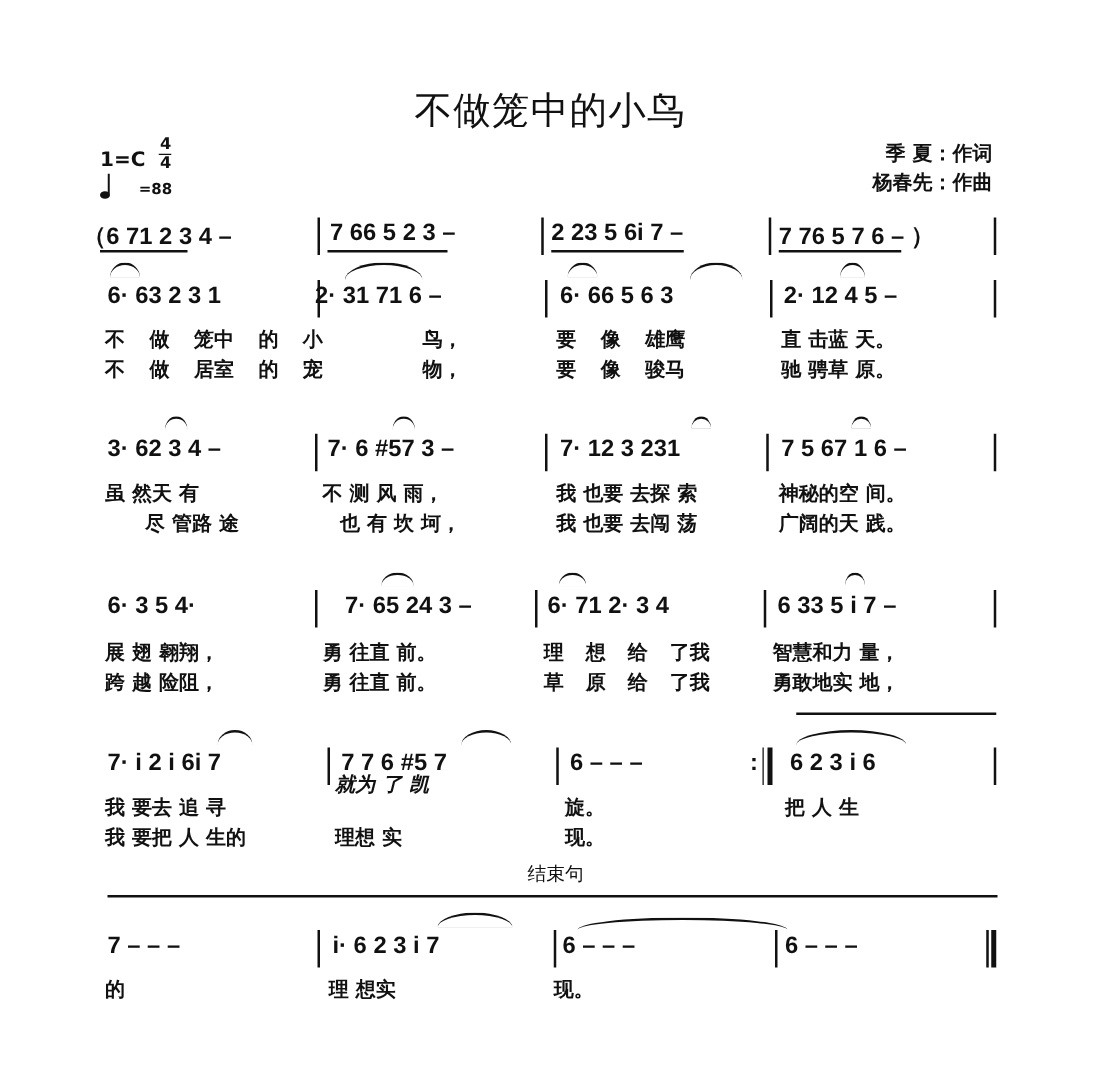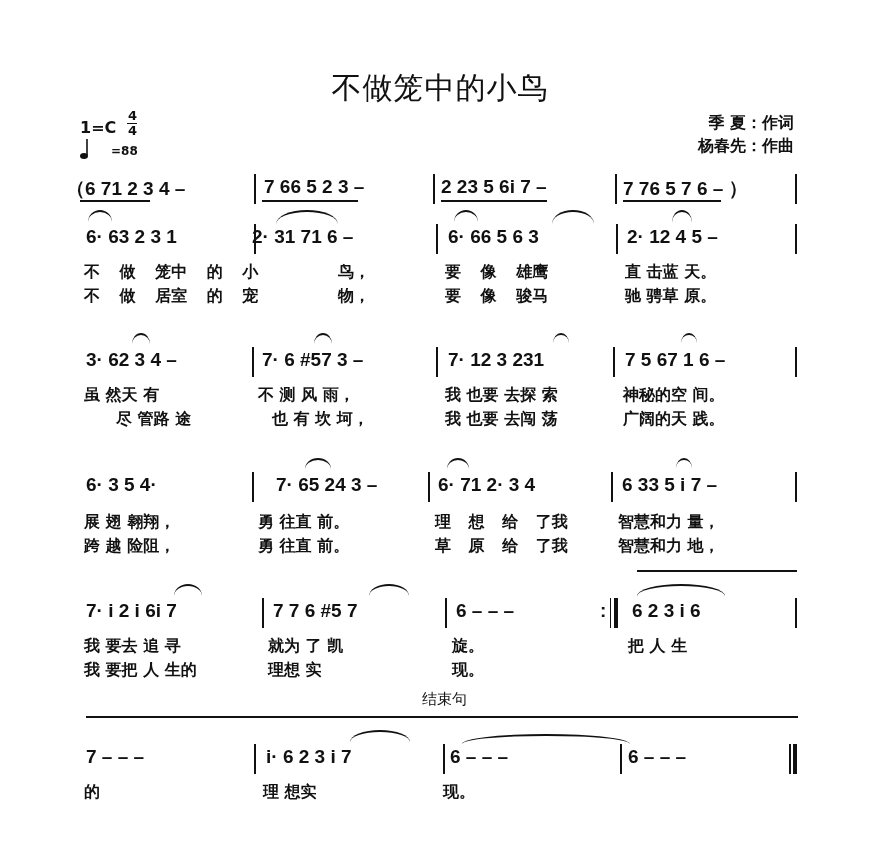--- a/index.html
+++ b/index.html
@@ -111,40 +111,40 @@
   <div class="bar" style="left:611px;top:14px;"></div>
   <span class="n" style="left:622px;top:16px;">6 33 5 i  7    –</span>
   <div class="bar" style="left:795px;top:14px;"></div>
   <span class="ly" style="left:84px;top:54px;">展      翅 翱翔，</span>
   <span class="ly" style="left:258px;top:54px;">勇 往直   前。</span>
   <span class="ly" style="left:435px;top:54px;word-spacing:12px;">理  想  给 了我</span>
   <span class="ly" style="left:618px;top:54px;">智慧和力   量，</span>
   <span class="ly" style="left:84px;top:78px;">跨      越 险阻，</span>
   <span class="ly" style="left:258px;top:78px;">勇 往直   前。</span>
   <span class="ly" style="left:435px;top:78px;word-spacing:12px;">草  原  给 了我</span>
-  <span class="ly" style="left:618px;top:78px;">智慧和力   地，</span>
+  <span class="ly" style="left:618px;top:78px;">勇敢地实   地，</span>
 </div>
 
 <div class="row" style="top:570px;">
   <div class="line" style="left:637px;top:0px;width:160px;"></div>
   <div class="arc" style="left:174px;top:14px;width:28px;height:10px;"></div>
   <div class="arc" style="left:369px;top:14px;width:40px;height:10px;"></div>
   <div class="arc" style="left:637px;top:14px;width:88px;height:10px;"></div>
   <span class="n" style="left:86px;top:30px;">7· i 2    i 6i  7</span>
   <div class="bar" style="left:262px;top:28px;"></div>
   <span class="n" style="left:273px;top:30px;">7 7    6 #5    7</span>
   <div class="bar" style="left:445px;top:28px;"></div>
   <span class="n" style="left:456px;top:30px;">6   –   –   –</span>
   <span class="n" style="left:600px;top:30px;">:</span>
   <div class="bar" style="left:610px;top:28px;width:1px;"></div>
   <div class="thick" style="left:614px;top:28px;"></div>
   <span class="n" style="left:632px;top:30px;">6    2 3  i    6</span>
   <div class="bar" style="left:795px;top:28px;"></div>
   <span class="ly" style="left:84px;top:66px;">我 要去   追     寻</span>
-  <span class="ly" style="left:268px;top:66px;">就为   了 凯</span>
+  <span class="ly" style="left:268px;top:48px;font-style:italic;">就为   了 凯</span>
   <span class="ly" style="left:452px;top:66px;">旋。</span>
   <span class="ly" style="left:628px;top:66px;">把          人     生</span>
   <span class="ly" style="left:84px;top:90px;">我 要把   人    生的</span>
   <span class="ly" style="left:268px;top:90px;">理想        实</span>
   <span class="ly" style="left:452px;top:90px;">现。</span>
 </div>
 
 <div class="abs" style="left:422px;top:690px;font-size:15px;">结束句</div>
 <div class="line" style="left:86px;top:716px;width:712px;"></div>
 

